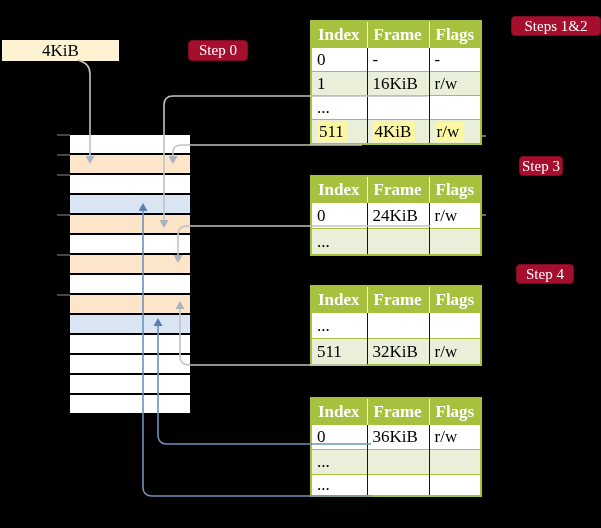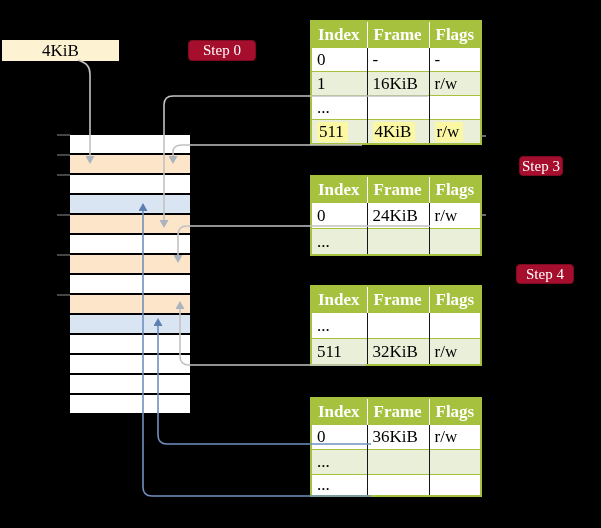--- a/index.html
+++ b/index.html
@@ -13,21 +13,21 @@
     background:var(--cream,#fdf2d1);color:#000;font-size:17px;
     display:flex;align-items:center;justify-content:center;z-index:5;
   }
   
   .badge{
     position:absolute;background:var(--badge-red,#a50f2d);
     border:1px solid var(--badge-red-border,#7c0a22);border-radius:4px;
     color:#fff;font-size:15px;display:flex;align-items:center;justify-content:center;
     z-index:5;box-sizing:border-box;
   }
-  #badge-step0  {left:188px;top:40px;width:68px;height:21px;}
+  #badge-step0  {left:188px;top:40px;width:60px;height:21px;}
   #badge-steps12{left:511px;top:16px;width:90px;height:20px;}
   #badge-step3  {left:519px;top:156px;width:44px;height:20px;}
   #badge-step4  {left:516px;top:264px;width:58px;height:20px;}
   
   #memory-stack{position:absolute;left:70px;top:135px;width:120px;z-index:1;}
   .frame-row{height:18px;margin-bottom:2px;}
   .tone-empty{background:#fff;}
   .tone-page-table{background:var(--peach,#fce5c8);}
   .tone-mapped-page{background:var(--pblue,#d9e5f3);}
   
@@ -63,20 +63,23 @@
 
 <div id="canvas">
 
   <div id="pagesize-box">
     <span>4KiB</span>
   </div>
 
   <div class="badge" id="badge-step0">
     <span>Step 0</span>
   </div>
+  <div class="badge" id="badge-steps12">
+    <span>Steps 1&amp;2</span>
+  </div>
   <div class="badge" id="badge-step3">
     <span>Step 3</span>
   </div>
   <div class="badge" id="badge-step4">
     <span>Step 4</span>
   </div>
 
   <div id="memory-stack">
       <div class="frame-row tone-empty"></div>
       <div class="frame-row tone-page-table"></div>

